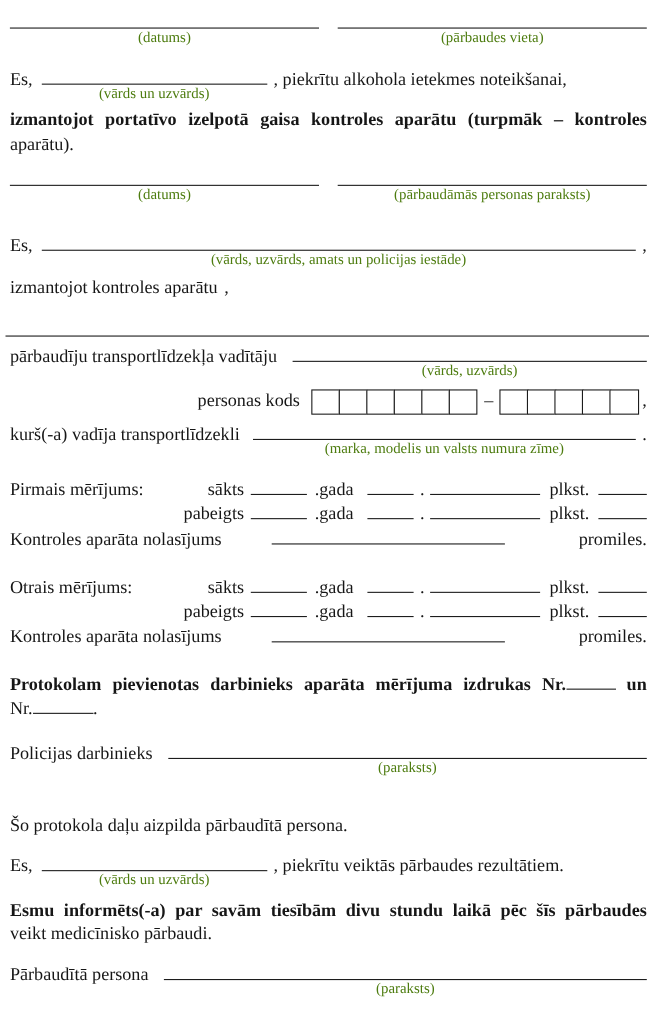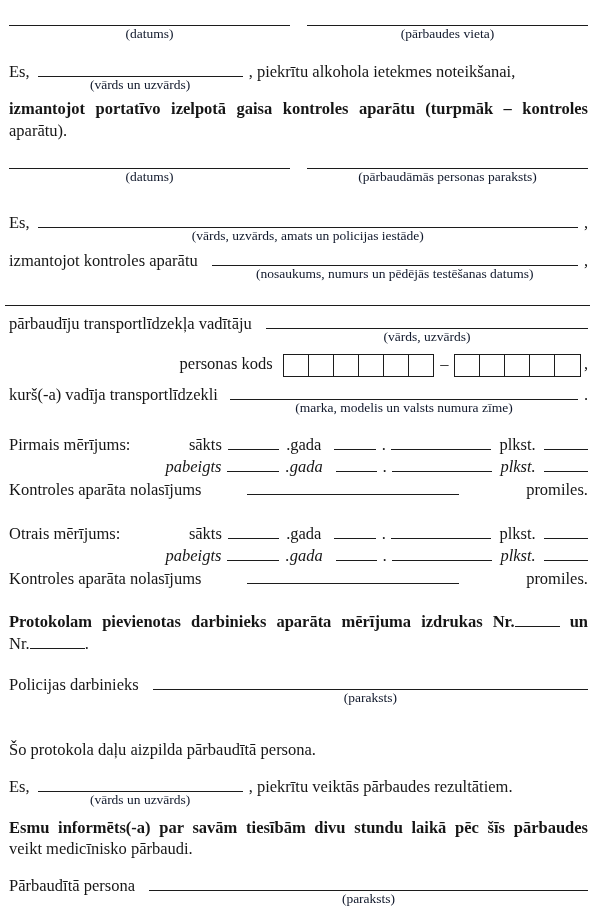--- a/index.html
+++ b/index.html
@@ -7,35 +7,35 @@
     width:600px;height:920px;overflow:hidden;
     font-family:"Liberation Serif", serif;
     font-size:16.5px;line-height:20px;color:#161616;
   }
   .page{box-sizing:border-box;width:600px;height:920px;padding:12px 12px 0 9px;}
 
   
   .bk{display:inline-block;position:relative;height:14px;border-bottom:1.5px solid #1c1c1c;}
   .flex1{flex:1;}
   .ul{position:absolute;top:100%;margin-top:2px;left:50%;transform:translateX(-50%);
-      font-size:13.5px;line-height:14px;white-space:nowrap;color:#0f172a;text-align:center;}
+      font-size:13.5px;line-height:14px;white-space:nowrap;color:#4d7c0f;text-align:center;}
 
   
   .sigpair{display:flex;gap:17px;margin-bottom:36px;}
   .sigpair.second{margin-top:14px;margin-bottom:44px;}
   .sigline{flex:1;height:13px;border-bottom:1.6px solid #1c1c1c;position:relative;}
 
   .esrow{display:flex;align-items:baseline;}
   .ml6{margin-left:6px;} .ml8{margin-left:8px;} .ml12{margin-left:12px;} .ml14{margin-left:14px;}
   .w205{width:205px;} .w45{width:45px;} .w55{width:55px;}
 
   .mb16{margin-bottom:16px;} .mb18{margin-bottom:18px;} .mb20{margin-bottom:20px;}
   .mb22{margin-bottom:22px;} .mb24{margin-bottom:24px;} .mb30{margin-bottom:30px;}
   .mb34{margin-bottom:34px;} .mb44{margin-bottom:44px;} .mb7{margin-bottom:7px;}
-  .mb2{margin-bottom:2px;} .mb3{margin-bottom:3px;font-style:italic;} .mb8{margin-bottom:8px;}
+  .mb2{margin-bottom:2px;} .mb3{margin-bottom:3px;} .mb8{margin-bottom:8px;}
 
   .para{line-height:21.5px;}
   .just{text-align:justify;text-align-last:justify;font-weight:bold;}
 
   .divider{border-top:1.7px solid #1c1c1c;height:0;margin-left:-4px;margin-right:-2px;}
 
   
   .pkrow{display:flex;justify-content:flex-end;height:24px;}
   .pklabel{padding-bottom:2px;}
   .pkgroup{display:flex;margin-left:10px;}
@@ -94,23 +94,20 @@
   <div class="esrow mb18">
     <span>Es,</span>
     <span class="bk flex1 ml8">
       <span class="ul">(vārds, uzvārds, amats un policijas iestāde)</span>
     </span>
     <span class="ml6">,</span>
   </div>
 
   <div class="esrow mb34">
     <span>izmantojot kontroles aparātu</span>
-    <span class="bk flex1 ml14">
-      <span class="ul">(nosaukums, numurs un pēdējās testēšanas datums)</span>
-    </span>
     <span class="ml6">,</span>
   </div>
 
   <div class="divider mb8"></div>
 
   <div class="esrow mb20">
     <span>pārbaudīju transportlīdzekļa vadītāju</span>
     <span class="bk flex1 ml14">
       <span class="ul">(vārds, uzvārds)</span>
     </span>

